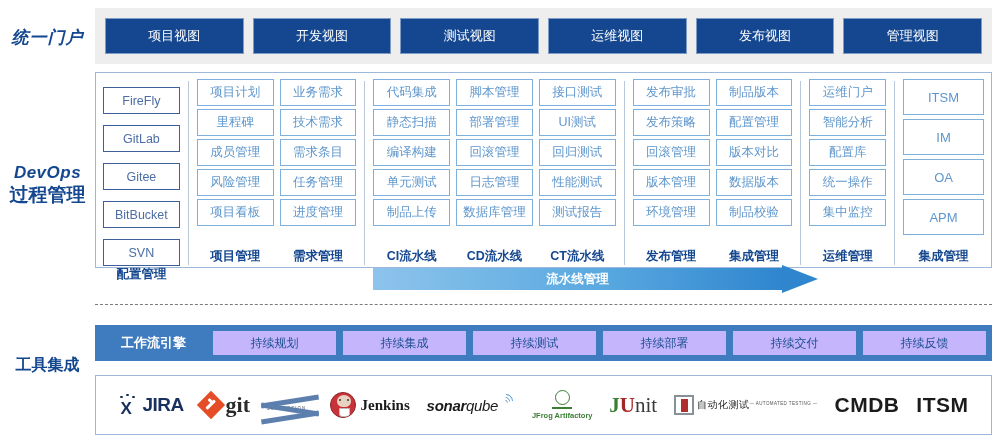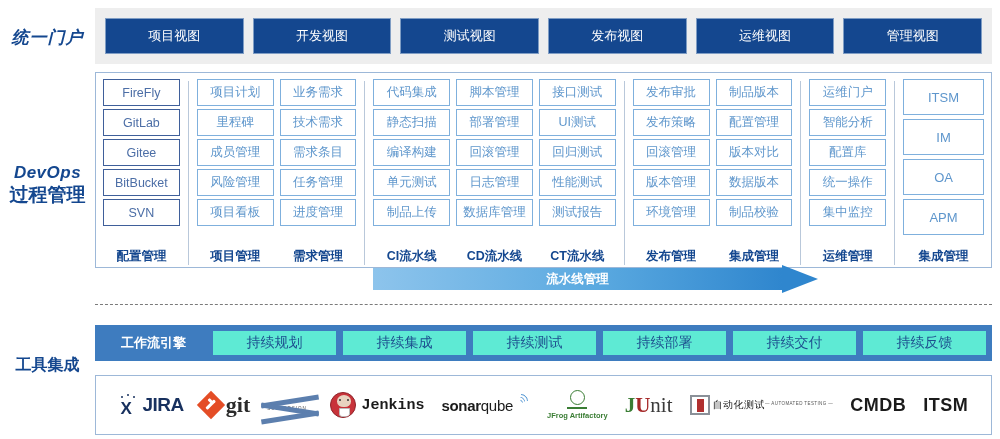--- a/index.html
+++ b/index.html
@@ -68,21 +68,21 @@
   .dv-cell {
     height: 27px;
     border: 1px solid #7fb0dd;
     color: #5e96cc;
     font-size: 12.5px;
     display: flex; align-items: center; justify-content: center;
     white-space: nowrap;
     background: #ffffff;
     cursor: pointer;
   }
-  .dv-col.scm .dv-cell { border-color: #3f5f9a; color: #4c6ea6; font-size: 12.5px; }
+  .dv-col.scm .dv-cell { border-color: #3f5f9a; color: #4c6ea6; font-size: 12.5px; margin-top: 8px; }
   .dv-col.intg .dv-cells { gap: 4px; }
   .dv-col.intg .dv-cell { height: 36px; font-size: 13px; }
   .dv-coltitle {
     height: 22px;
     display: flex; align-items: center; justify-content: center;
     color: #14478f; font-size: 12.5px; font-weight: bold;
     white-space: nowrap;
   }
 
   
@@ -124,22 +124,22 @@
     display: flex; align-items: center;
     padding: 0 6px; gap: 7px;
   }
   #workflow-engine {
     flex: 0 0 105px;
     color: #ffffff; font-size: 13px; font-weight: bold;
     text-align: center;
   }
   .wf-btn {
     flex: 1 1 0; height: 24px;
-    background: #5eead4;
-    color: #1d4f8f; font-size: 14px;
+    background: #c4b5fd;
+    color: #1d4f8f; font-size: 12px;
     display: flex; align-items: center; justify-content: center;
     cursor: pointer;
   }
 
   
   #logo-strip {
     position: absolute; left: 95px; top: 375px;
     width: 897px; height: 60px;
     border: 1px solid #9db8d8;
     background: #ffffff;
@@ -210,24 +210,24 @@
   }
   .jk-av .eyes::before, .jk-av .eyes::after {
     content: ""; position: absolute; width: 2px; height: 2px; background: #333; border-radius: 50%;
   }
   .jk-av .eyes::before { left: 0; }
   .jk-av .eyes::after { right: 0; }
   .jk-av .cup {
     position: absolute; left: 8px; bottom: 0px; width: 11px; height: 9px;
     background: #ffffff; border-radius: 0 0 3px 3px; border: 1px solid #bbb;
   }
-  .jk-text { font-size: 15px; font-weight: bold; color: #1b1b1b; font-family: Liberation Mono, monospace; }
-
-  
-  .sq-wrap { display: flex; align-items: flex-start; }
+  .jk-text { font-size: 15px; font-weight: bold; color: #1b1b1b; font-family: Liberation Serif, serif; }
+
+  
+  .sq-wrap { display: flex; align-items: flex-start; font-style: italic; }
   .sq-text { font-size: 15px; color: #1b1b1b; letter-spacing: -0.3px; }
   .sq-text b { font-weight: bold; }
   .sq-text span { font-weight: normal; }
   .sq-arcs { position: relative; width: 16px; height: 16px; margin-left: 1px; margin-top: -3px; }
   .sq-arcs i {
     position: absolute; border: 1.4px solid #5a9bd5;
     border-radius: 50%;
     border-color: #5a9bd5 transparent transparent transparent;
     transform: rotate(45deg);
   }
@@ -255,42 +255,42 @@
   }
   .at-mark::after {
     content: ""; position: absolute; left: 5px; top: 2px;
     width: 7px; height: 13px; background: #b03030;
   }
   .at-txt { display: flex; line-height: 1; }
   .at-cn { font-size: 10px; color: #1b1b1b; letter-spacing: .5px; }
   .at-en { font-size: 4.5px; color: #555; letter-spacing: .4px; margin-top: 2px; }
 
   
-  .word-mark { font-size: 18px; font-weight: bold; color: #1b1b1b; letter-spacing: .5px; }
+  .word-mark { font-size: 21px; font-weight: bold; color: #1b1b1b; letter-spacing: .5px; }
 </style>
 </head>
 <body>
 
 <div id="root">
 
   <div class="rail-label" id="portal-label">统一门户</div>
 
   <div class="rail-label" id="devops-label">
     <span class="en">DevOps</span>
     <span class="cn">过程管理</span>
   </div>
 
   <div class="rail-label" id="tools-label">工具集成</div>
 
   <div id="portal-band">
       <div class="portal-btn">项目视图</div>
       <div class="portal-btn">开发视图</div>
       <div class="portal-btn">测试视图</div>
+      <div class="portal-btn">运维视图</div>
       <div class="portal-btn">发布视图</div>
-      <div class="portal-btn">运维视图</div>
       <div class="portal-btn">管理视图</div>
     </div>
 
   <div id="devops-panel">
       <div class="dv-group" style="flex: 1 1 0px;">
         <div class="dv-col scm">
           <div class="dv-cells">
             <div class="dv-cell">FireFly</div>
             <div class="dv-cell">GitLab</div>
             <div class="dv-cell">Gitee</div>

